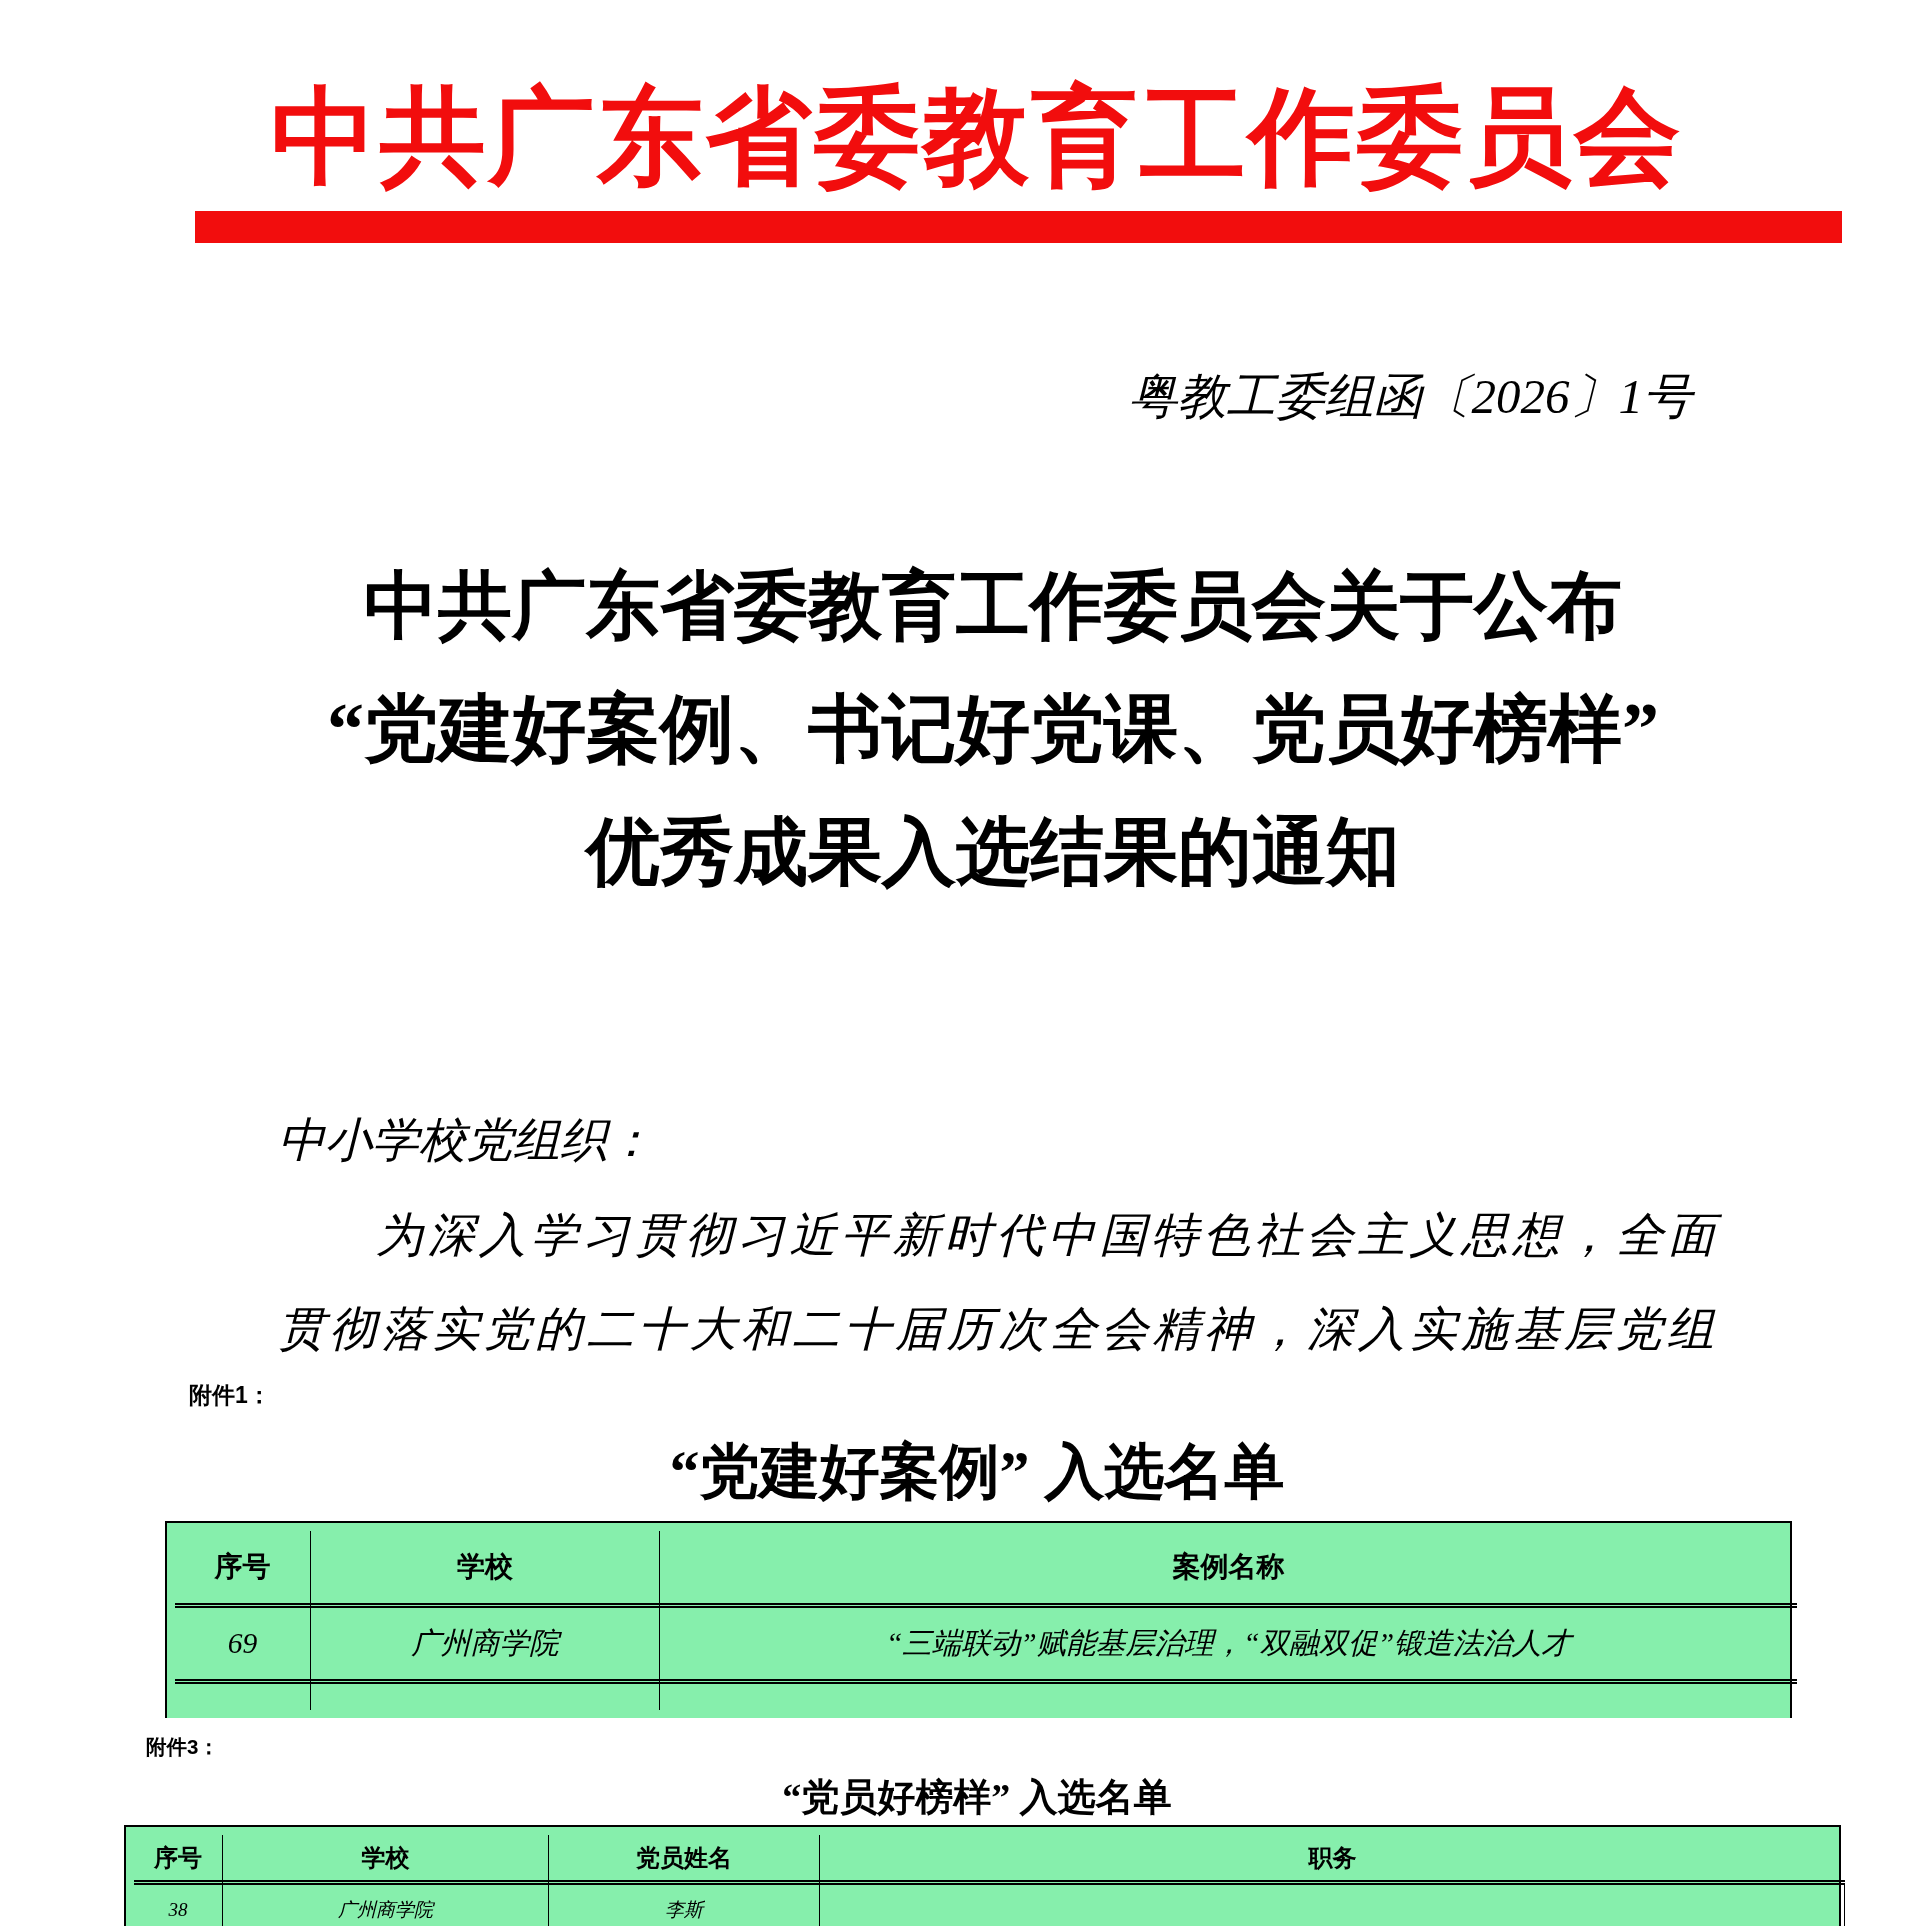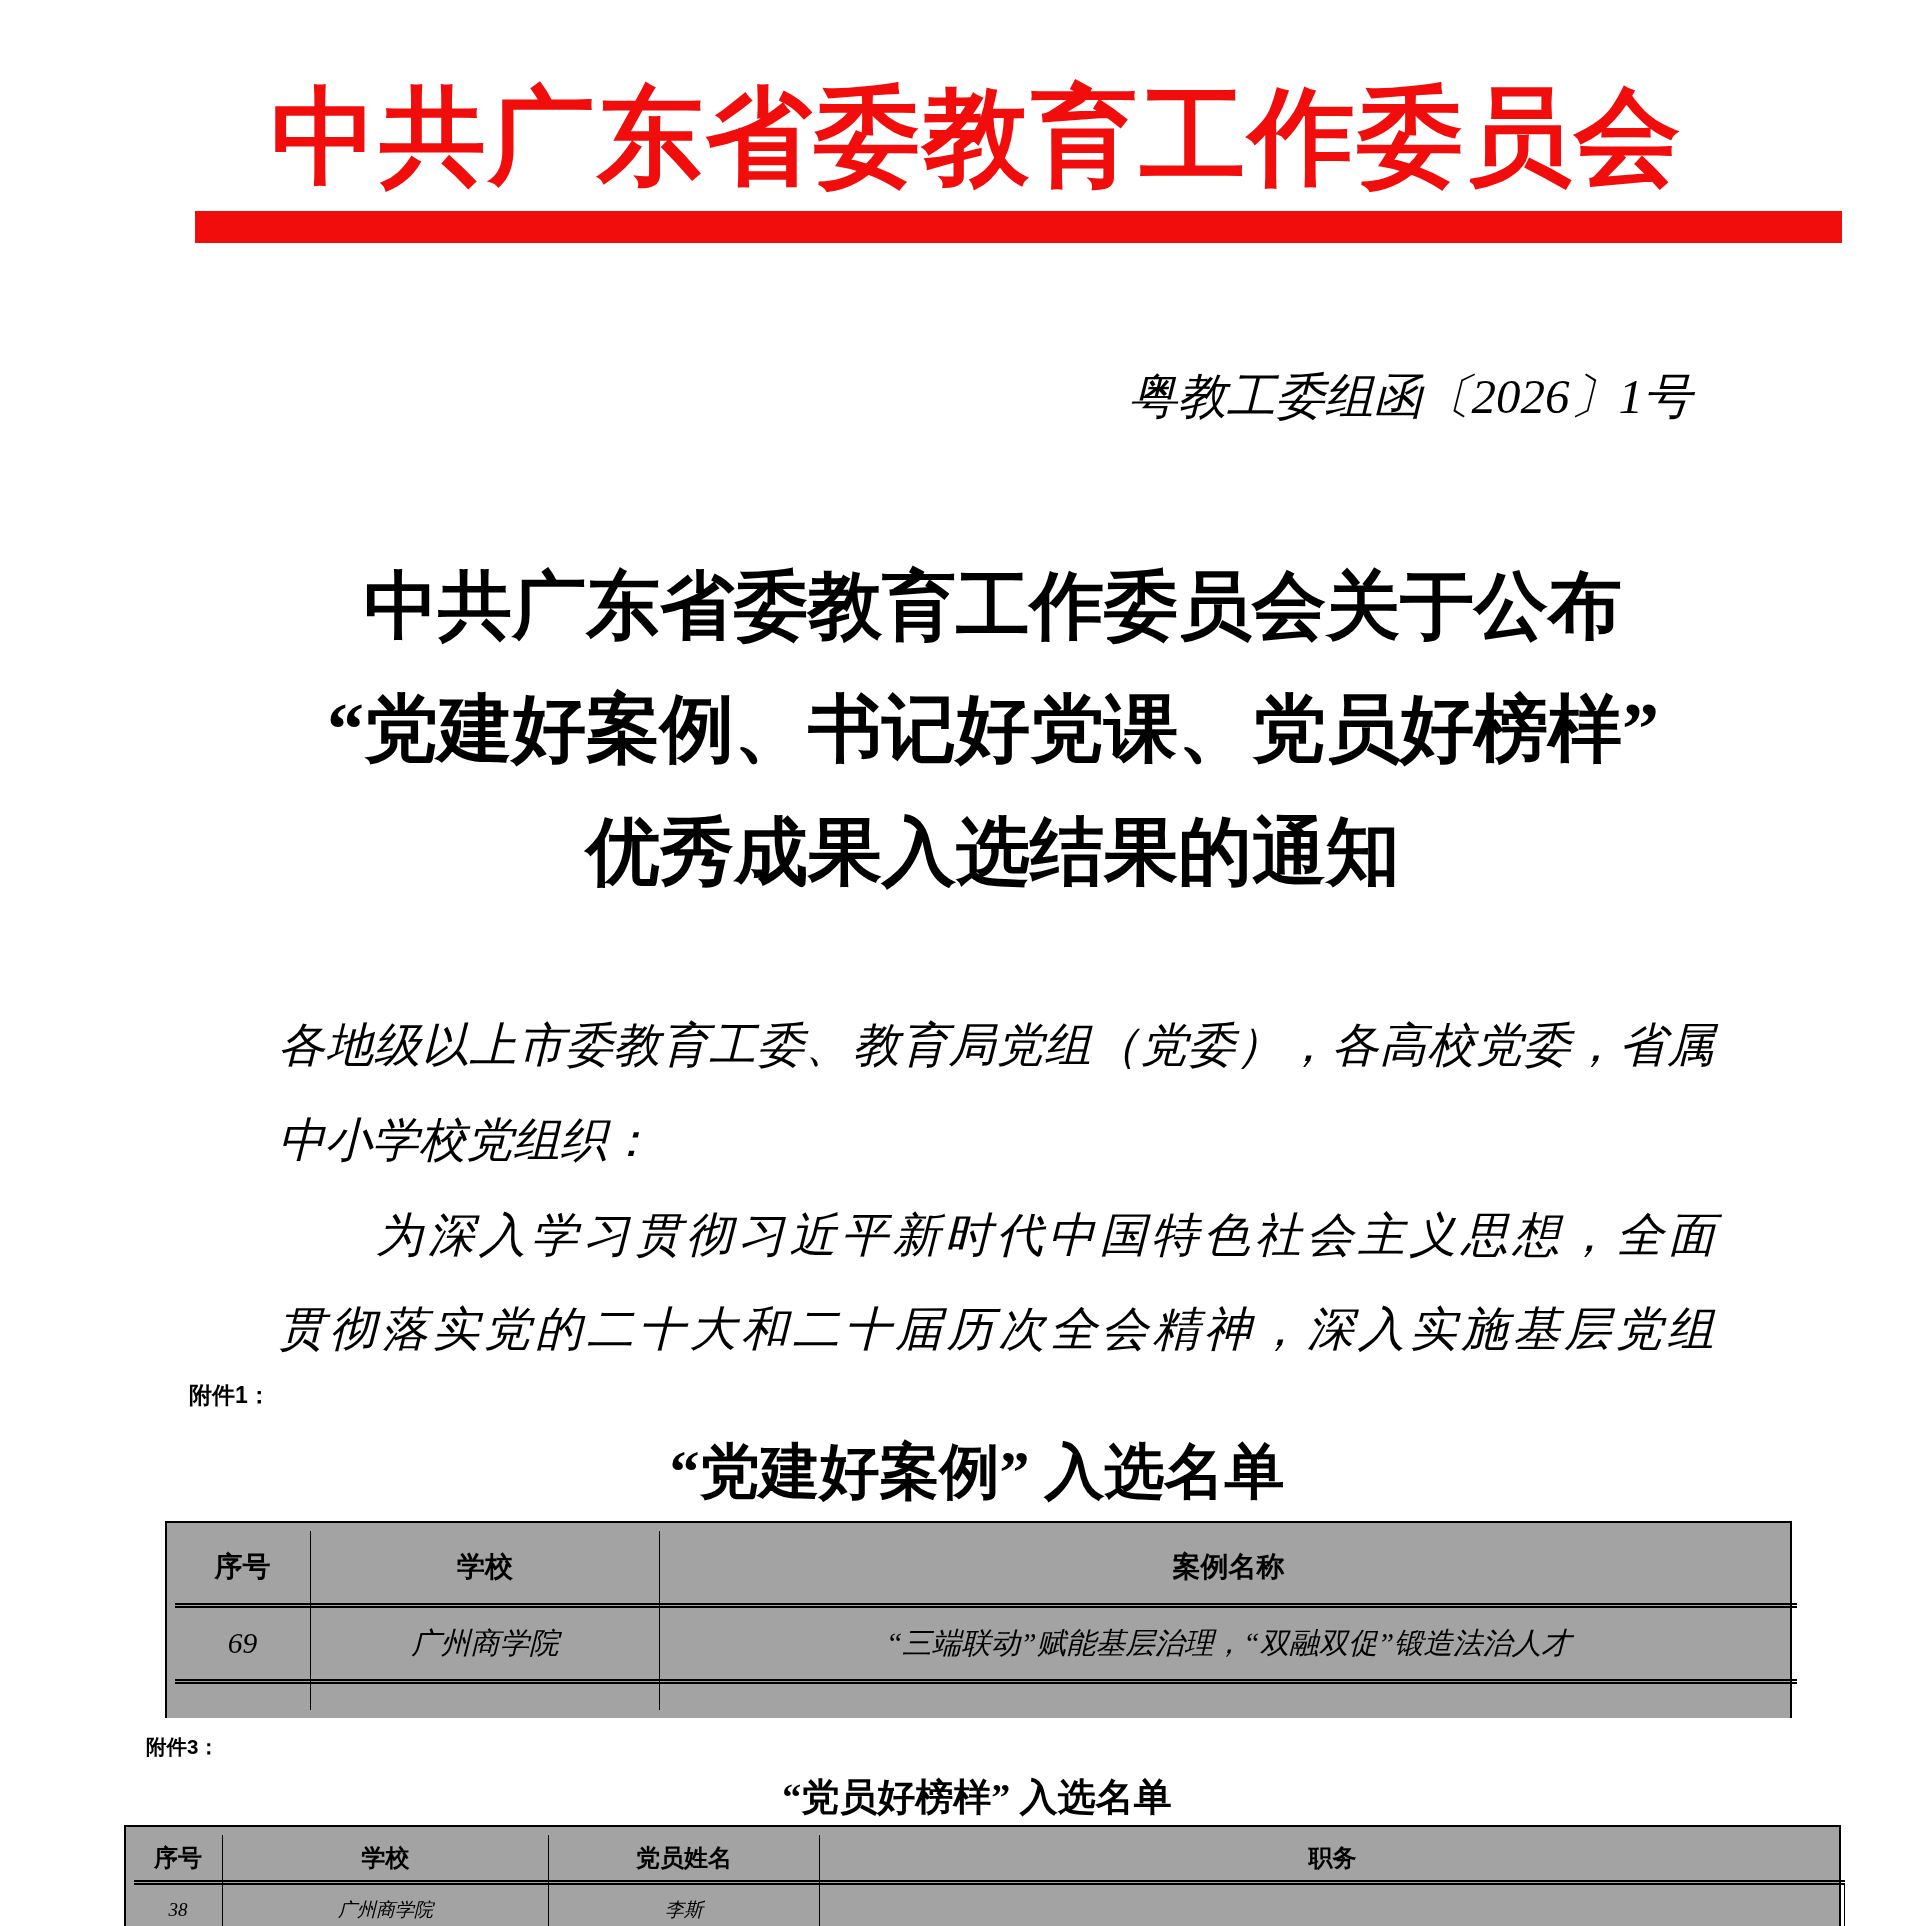--- a/index.html
+++ b/index.html
@@ -72,21 +72,21 @@
   .table-title{
     position:absolute;left:0;width:1922px;text-align:center;
     font-family:var(--serif);font-weight:900;white-space:nowrap;
   }
   .t1-title{top:1415px;font-size:60px;line-height:1.1;}
   .t2-title{top:1752px;font-size:38px;line-height:1.15;}
   
   .doc-table{
     position:absolute;
     display:grid;
-    background:#a3a3a3;
+    background:#86efac;
     border:2.6px solid #000;
     border-bottom:none;
   }
   #table1{
     left:149px;top:1505px;width:1627px;
     grid-template-columns:136px 349px 1137px;
     grid-template-rows:77px 76px 26px;
   }
   #table2{
     left:108px;top:1809px;width:1717px;
@@ -122,21 +122,20 @@
   <div class="org-title">中共广东省委教育工作委员会</div>
   <div class="rule-thick"></div>
   <div class="rule-thin"></div>
 
   <div class="doc-number">粤教工委组函〔2026〕1号</div>
 
   <div class="notice-line l1">中共广东省委教育工作委员会关于公布</div>
   <div class="notice-line l2">“党建好案例、书记好党课、党员好榜样”</div>
   <div class="notice-line l3">优秀成果入选结果的通知</div>
 
-  <div class="body-line b1">各地级以上市委教育工委、教育局党组（党委），各高校党委，省属</div>
   <div class="body-line b2">中小学校党组织：</div>
   <div class="body-line b4">贯彻落实党的二十大和二十届历次全会精神，深入实施基层党组</div>
   <div class="body-line b3">为深入学习贯彻习近平新时代中国特色社会主义思想，全面</div>
 
   <div class="att-label att1-label">附件1：</div>
   <div class="table-title t1-title">“党建好案例” 入选名单</div>
 
   <div id="table1" class="doc-table">
     <div class="cell head">序号</div>
     <div class="cell head">学校</div>

